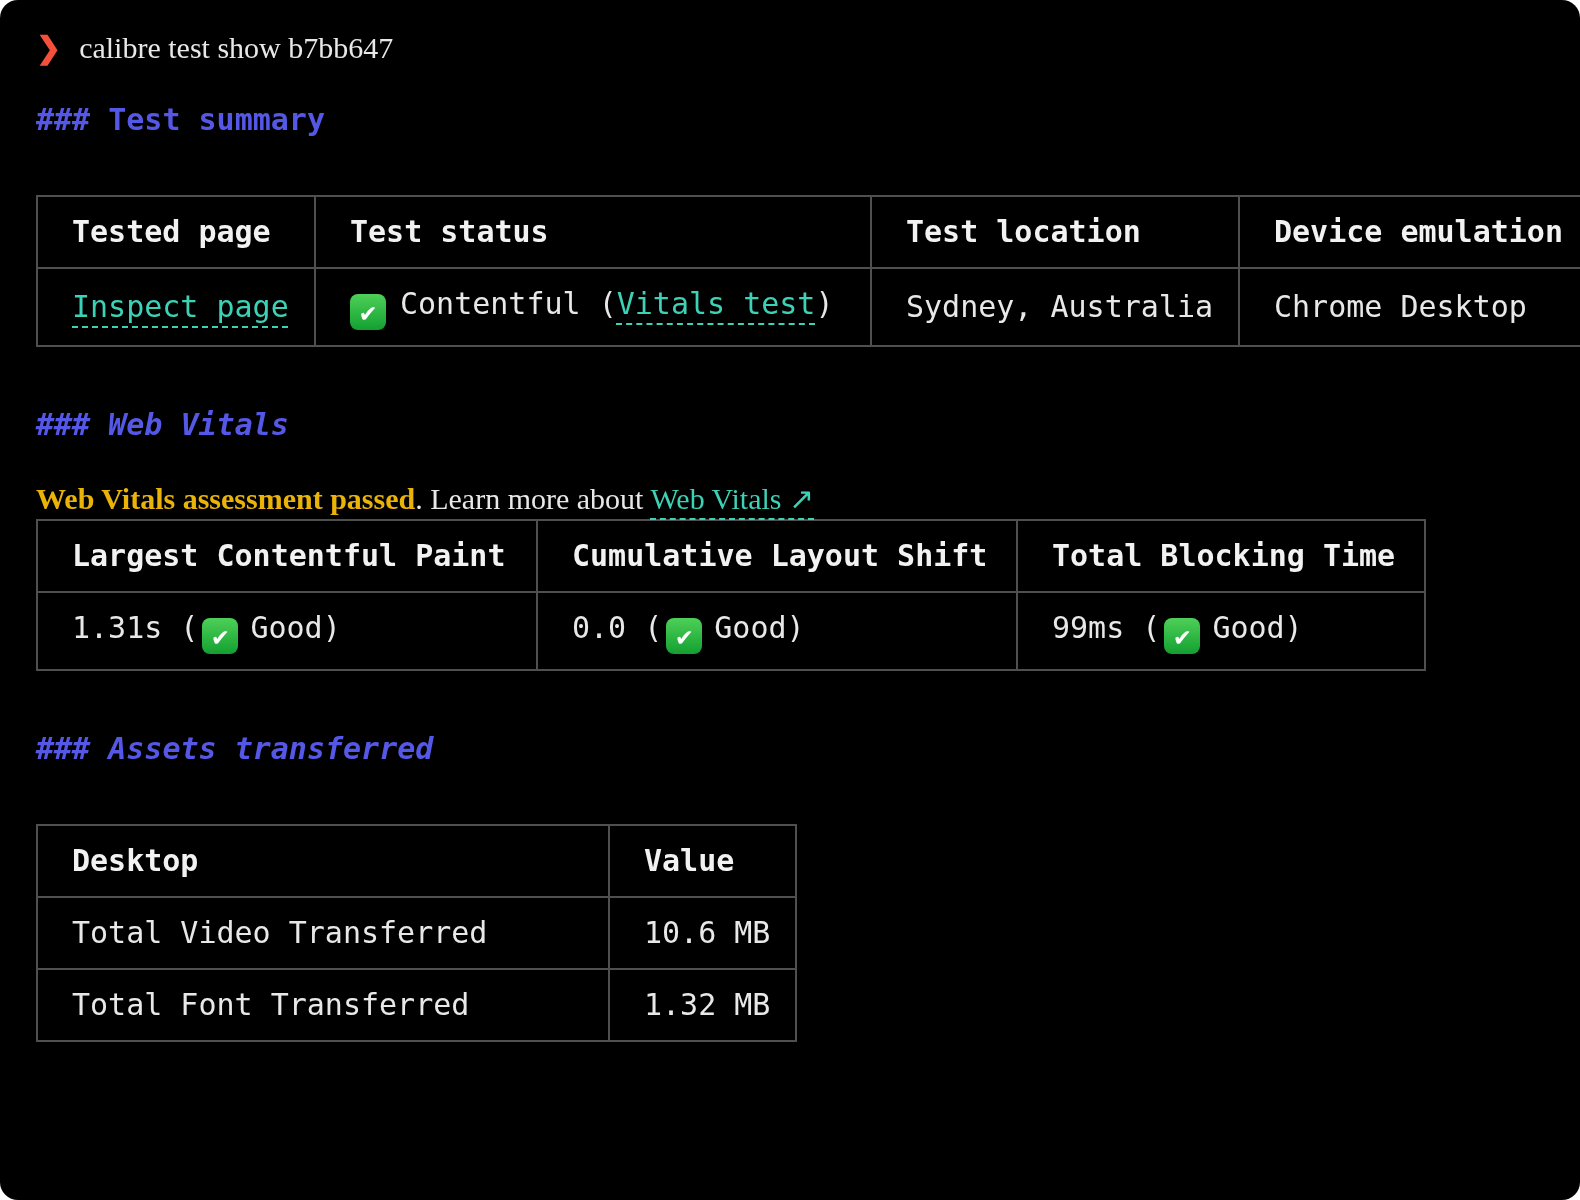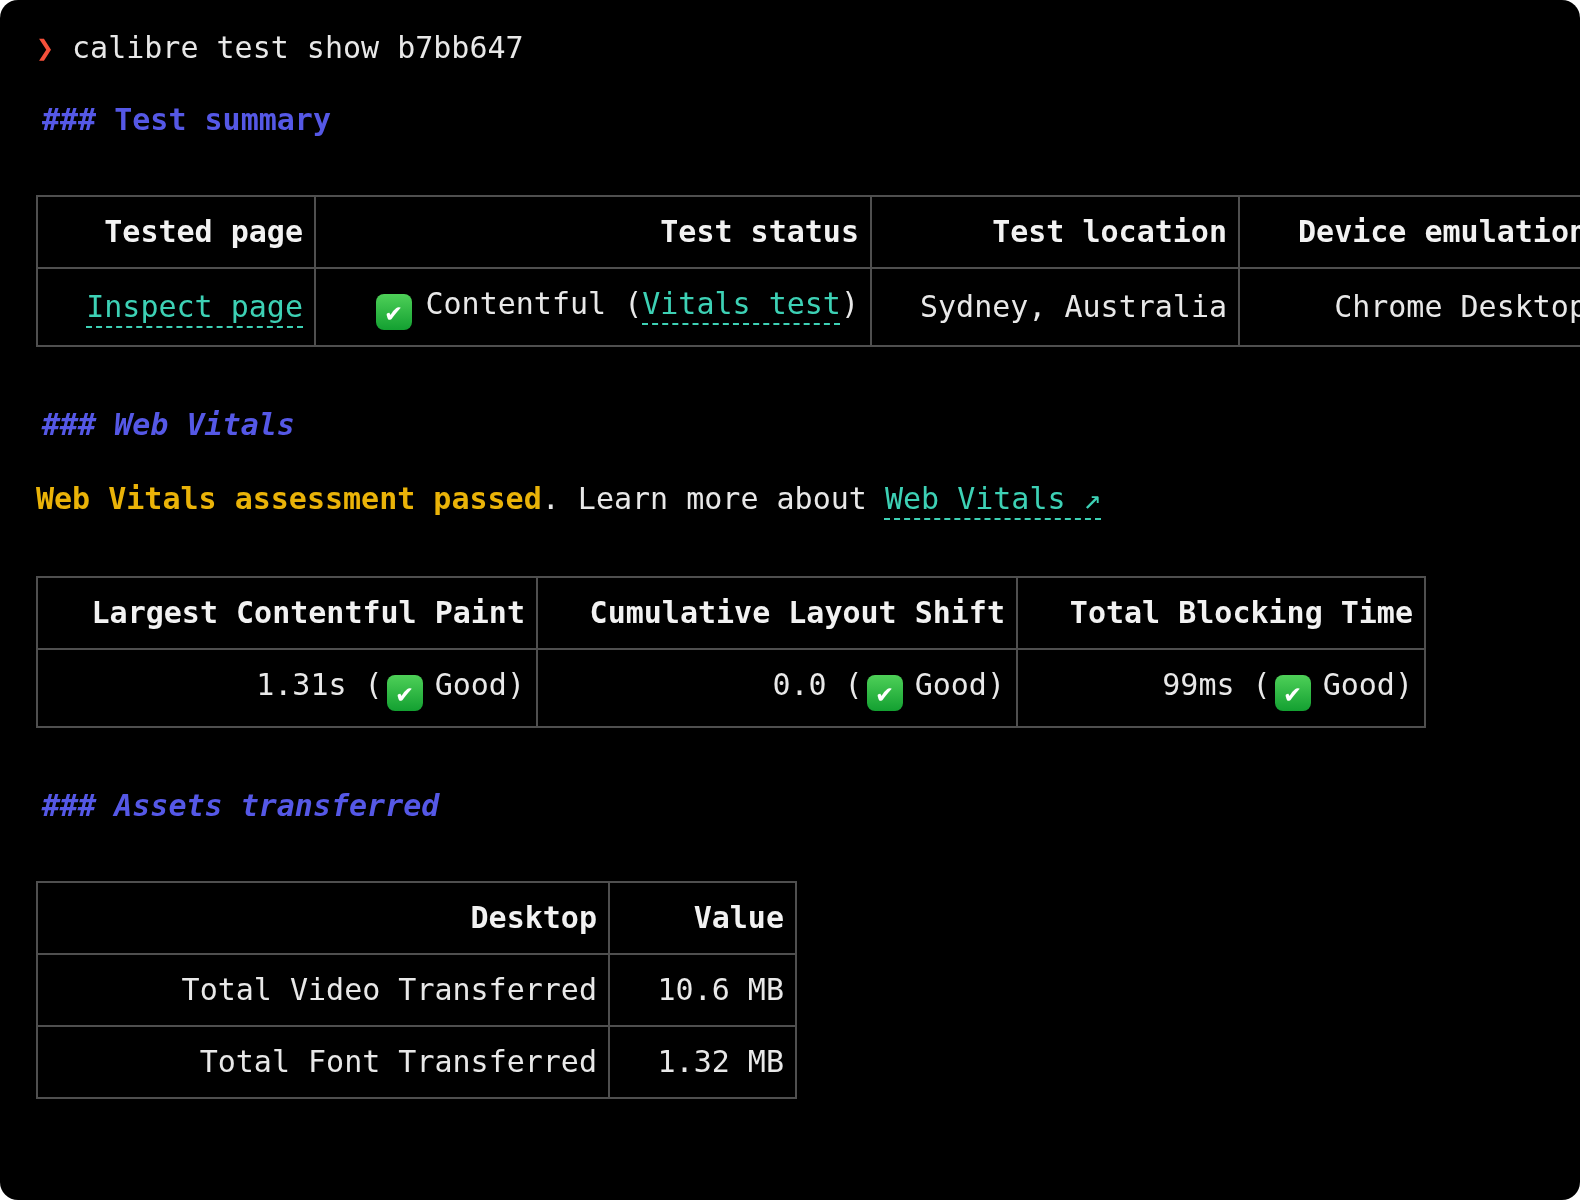--- a/index.html
+++ b/index.html
@@ -13,54 +13,54 @@
   .terminal {
     width: 1580px; height: 1200px;
     background: #000000;
     border-radius: 18px;
     padding: 28px 0 0 36px;
     overflow: hidden;
     color: #e8e8e8;
     font-size: 30px;
     line-height: 40px;
   }
-  .line { white-space: nowrap; }
+  .line { white-space: nowrap; font-family: Liberation Serif, serif; }
   .prompt {
     color: #f5503a;
     font-weight: bold;
     margin-right: 18px;
   }
   .link {
     color: #3dd1b5;
     text-decoration: underline dashed;
     text-decoration-thickness: 2px;
     text-underline-offset: 9px;
     cursor: pointer;
   }
   .heading {
     color: #5558e6;
     font-weight: bold;
     font-size: 30px;
     line-height: 40px;
-    margin: 6px;
+    margin: 0;
     margin-top: 32px;
   }
   .heading.after-table { margin-top: 58px; font-style: italic; }
   .assessment { margin-top: 34px; }
   table {
     border-collapse: collapse;
     table-layout: fixed;
   }
   .tbl-summary { margin-top: 55px; width: 1562px; }
-  .tbl-vitals  { margin-top: 57px; width: 1388px; }
+  .tbl-vitals  { width: 1388px; }
   .tbl-assets  { margin-top: 55px; width: 759px; }
   th, td {
     border: 2px solid #4f4f4f;
-    padding: 15px 11px;
-    text-align: right;
+    padding: 15px 34px;
+    text-align: left;
     font-size: 30px;
     line-height: 40px;
     white-space: nowrap;
     overflow: hidden;
   }
   th { font-weight: bold; color: #f2f2f2; }
   td { font-weight: normal; color: #e8e8e8; }
   .bold { font-weight: bold; color: #eab308; }
   .check {
     display: inline-flex;

